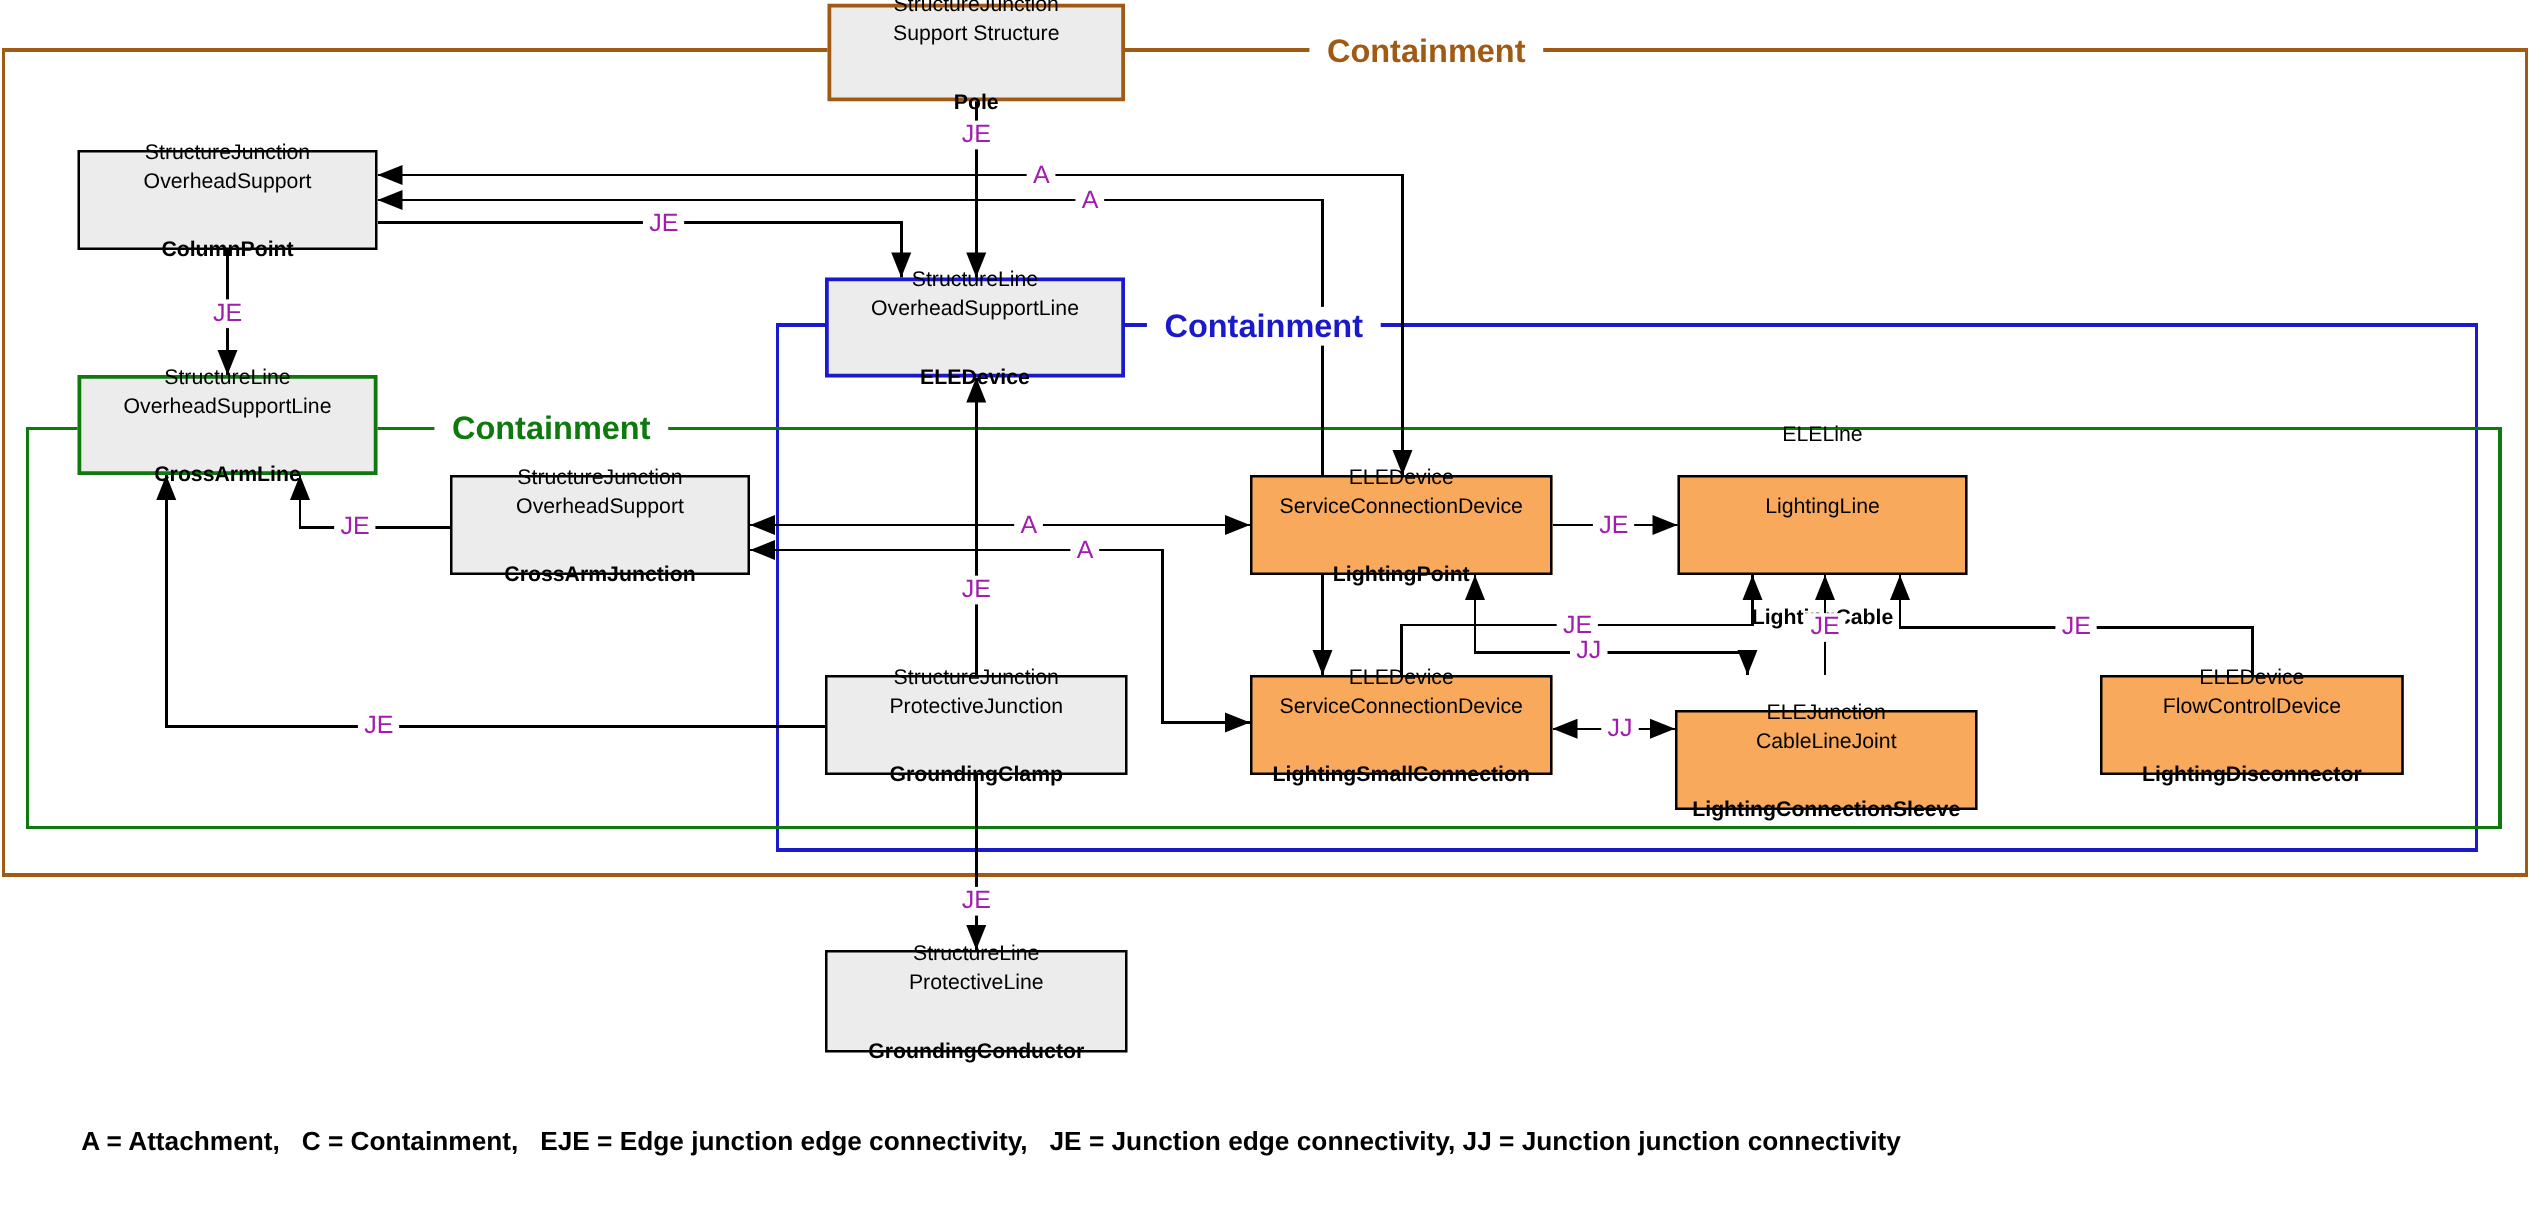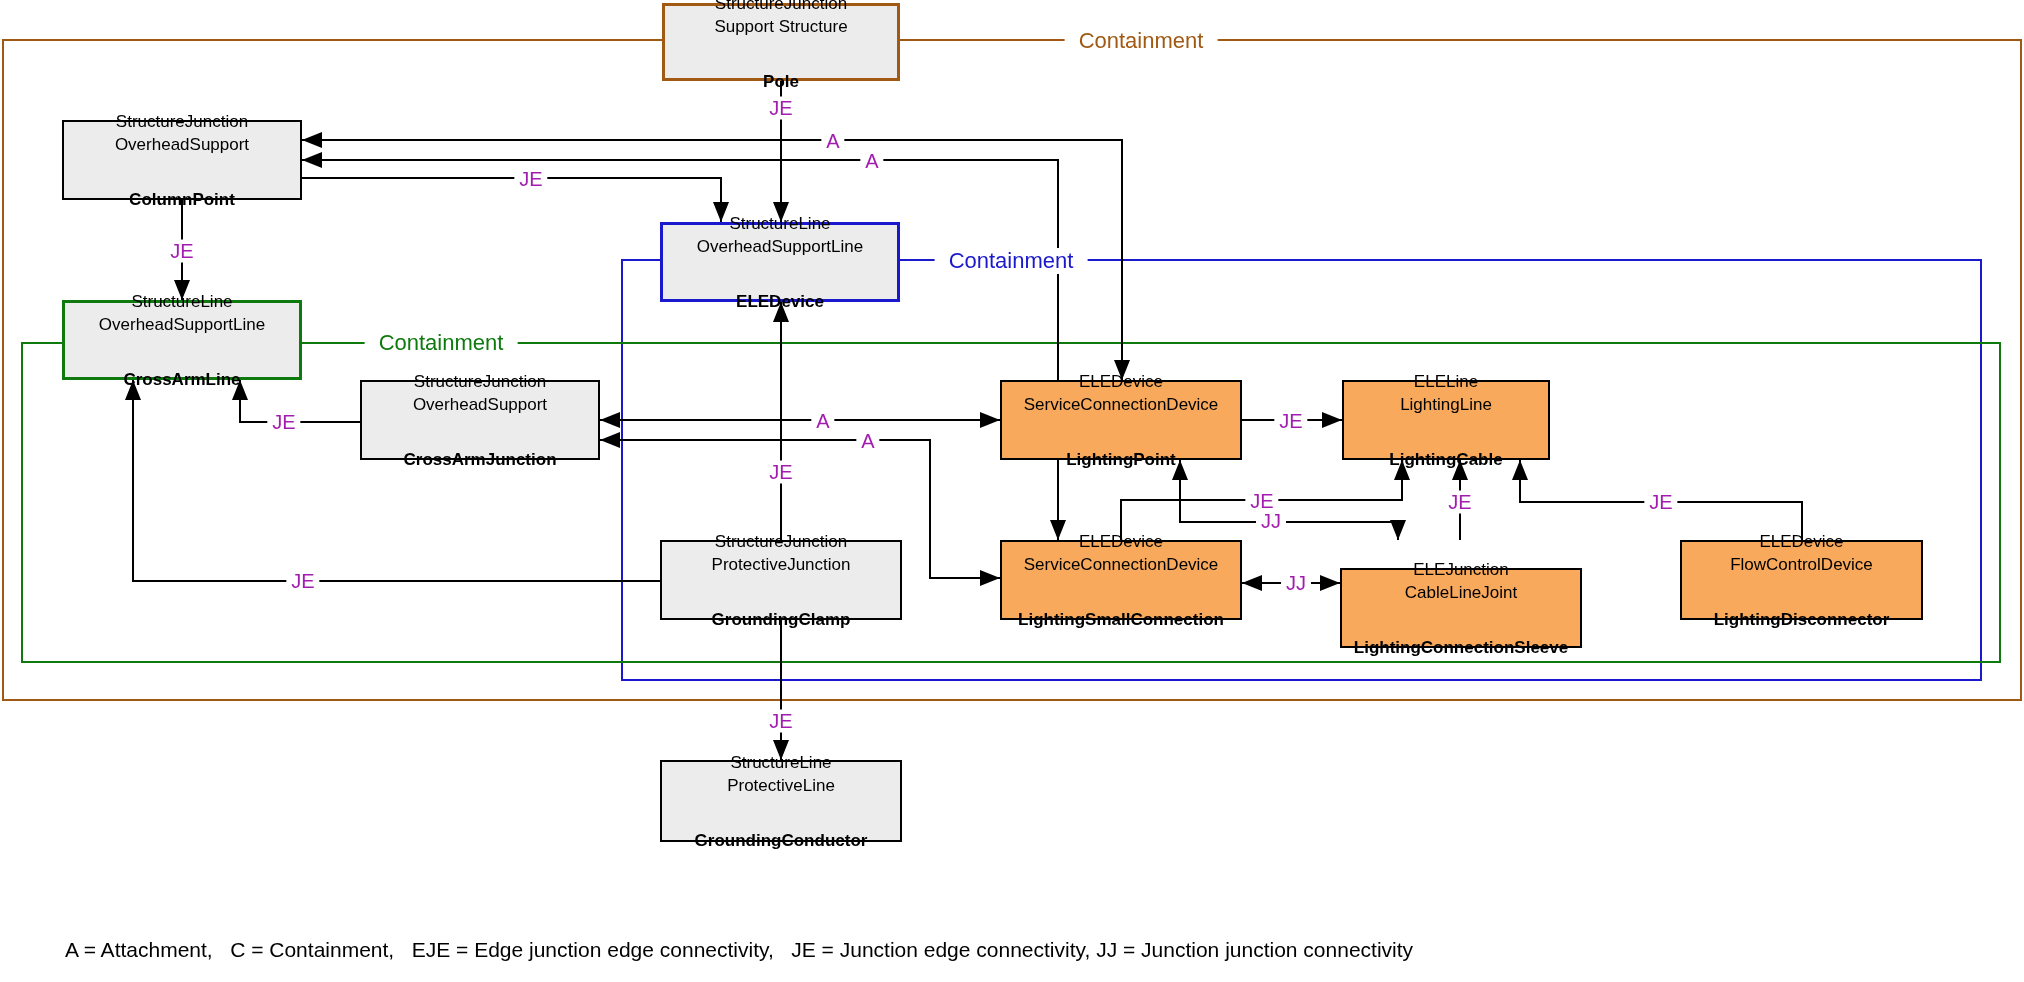--- a/index.html
+++ b/index.html
@@ -6,22 +6,22 @@
   #canvas{position:relative;width:2024px;height:982px;background:#ffffff;
           font-family:"Liberation Sans",sans-serif;overflow:hidden;}
   #edges-svg{position:absolute;left:0;top:0;z-index:1;}
   .node{position:absolute;z-index:3;box-sizing:border-box;background:#ECECEC;
         border:2px solid #000;display:flex;flex-direction:column;align-items:center;
         justify-content:center;text-align:center;font-size:17px;line-height:23px;color:#000;}
   .node .l3{font-weight:bold;margin-top:32px;}
   .elabel{position:absolute;z-index:4;transform:translate(-50%,-50%);background:#fff;
           padding:0 5px;font-size:20px;color:#a21caf;white-space:nowrap;}
   .clabel{position:absolute;z-index:2;transform:translate(-50%,-50%);background:#fff;
-          padding:0 14px;font-size:22px;white-space:nowrap;}
-  #legend{position:absolute;left:65px;top:938px;z-index:2;font-size:21px;color:#000;white-space:pre;}
+          padding:0 14px;font-size:26px;white-space:nowrap;font-weight:bold;}
+  #legend{position:absolute;left:65px;top:902px;z-index:2;font-size:21px;color:#000;white-space:pre;font-weight:bold;}
 </style>
 </head>
 <body>
 
 <div id="canvas">
   <svg id="edges-svg" width="2024" height="982" viewBox="0 0 2024 982">
       <rect x="3" y="40" width="2018" height="660" fill="none" stroke="#A05A14" stroke-width="2.5" shape-rendering="crispEdges"></rect>
       <rect x="622" y="260" width="1359" height="420" fill="none" stroke="#1A1ACC" stroke-width="2.5" shape-rendering="crispEdges"></rect>
       <rect x="22" y="343" width="1978" height="319" fill="none" stroke="#0E7A0E" stroke-width="2.5" shape-rendering="crispEdges"></rect>
       <polyline points="781,81 781,222" fill="none" stroke="#000000" stroke-width="2" shape-rendering="crispEdges"></polyline>
@@ -104,21 +104,21 @@
       <div class="node" style="left: 1000px; top: 380px; width: 242px; height: 80px; background: rgb(249, 169, 92); border: 2px solid rgb(0, 0, 0);">
         <div class="l1">ELEDevice</div>
         <div class="l2">ServiceConnectionDevice</div>
         <div class="l3">LightingPoint</div>
       </div>
       <div class="node" style="left: 1000px; top: 540px; width: 242px; height: 80px; background: rgb(249, 169, 92); border: 2px solid rgb(0, 0, 0);">
         <div class="l1">ELEDevice</div>
         <div class="l2">ServiceConnectionDevice</div>
         <div class="l3">LightingSmallConnection</div>
       </div>
-      <div class="node" style="left: 1342px; top: 380px; width: 208px; height: 80px; background: rgb(249, 169, 92); border: 2px solid rgb(0, 0, 0);">
+      <div class="node" style="left: 1342px; top: 380px; width: 232px; height: 80px; background: rgb(249, 169, 92); border: 2px solid rgb(0, 0, 0); gap: 34px;">
         <div class="l1">ELELine</div>
         <div class="l2">LightingLine</div>
         <div class="l3">LightingCable</div>
       </div>
       <div class="node" style="left: 1340px; top: 568px; width: 242px; height: 80px; background: rgb(249, 169, 92); border: 2px solid rgb(0, 0, 0);">
         <div class="l1">ELEJunction</div>
         <div class="l2">CableLineJoint</div>
         <div class="l3">LightingConnectionSleeve</div>
       </div>
       <div class="node" style="left: 1680px; top: 540px; width: 243px; height: 80px; background: rgb(249, 169, 92); border: 2px solid rgb(0, 0, 0);">

